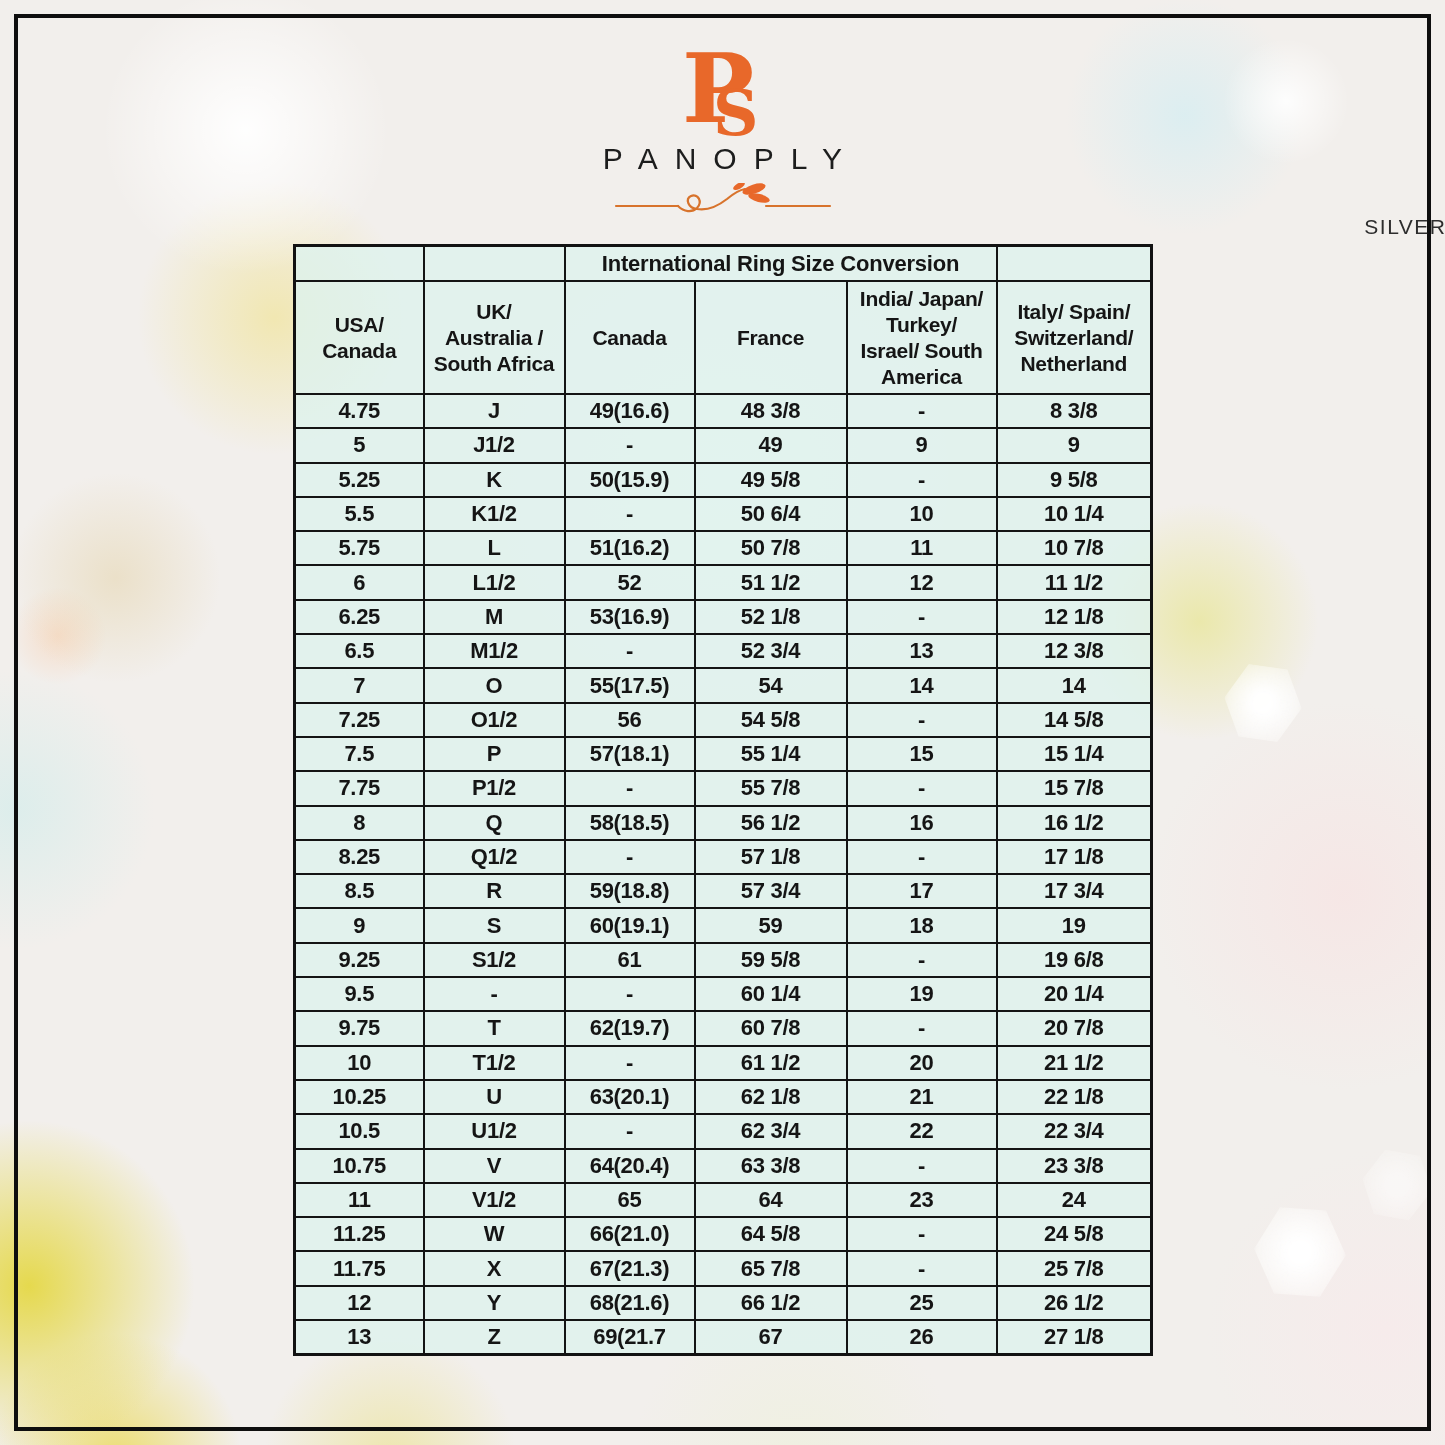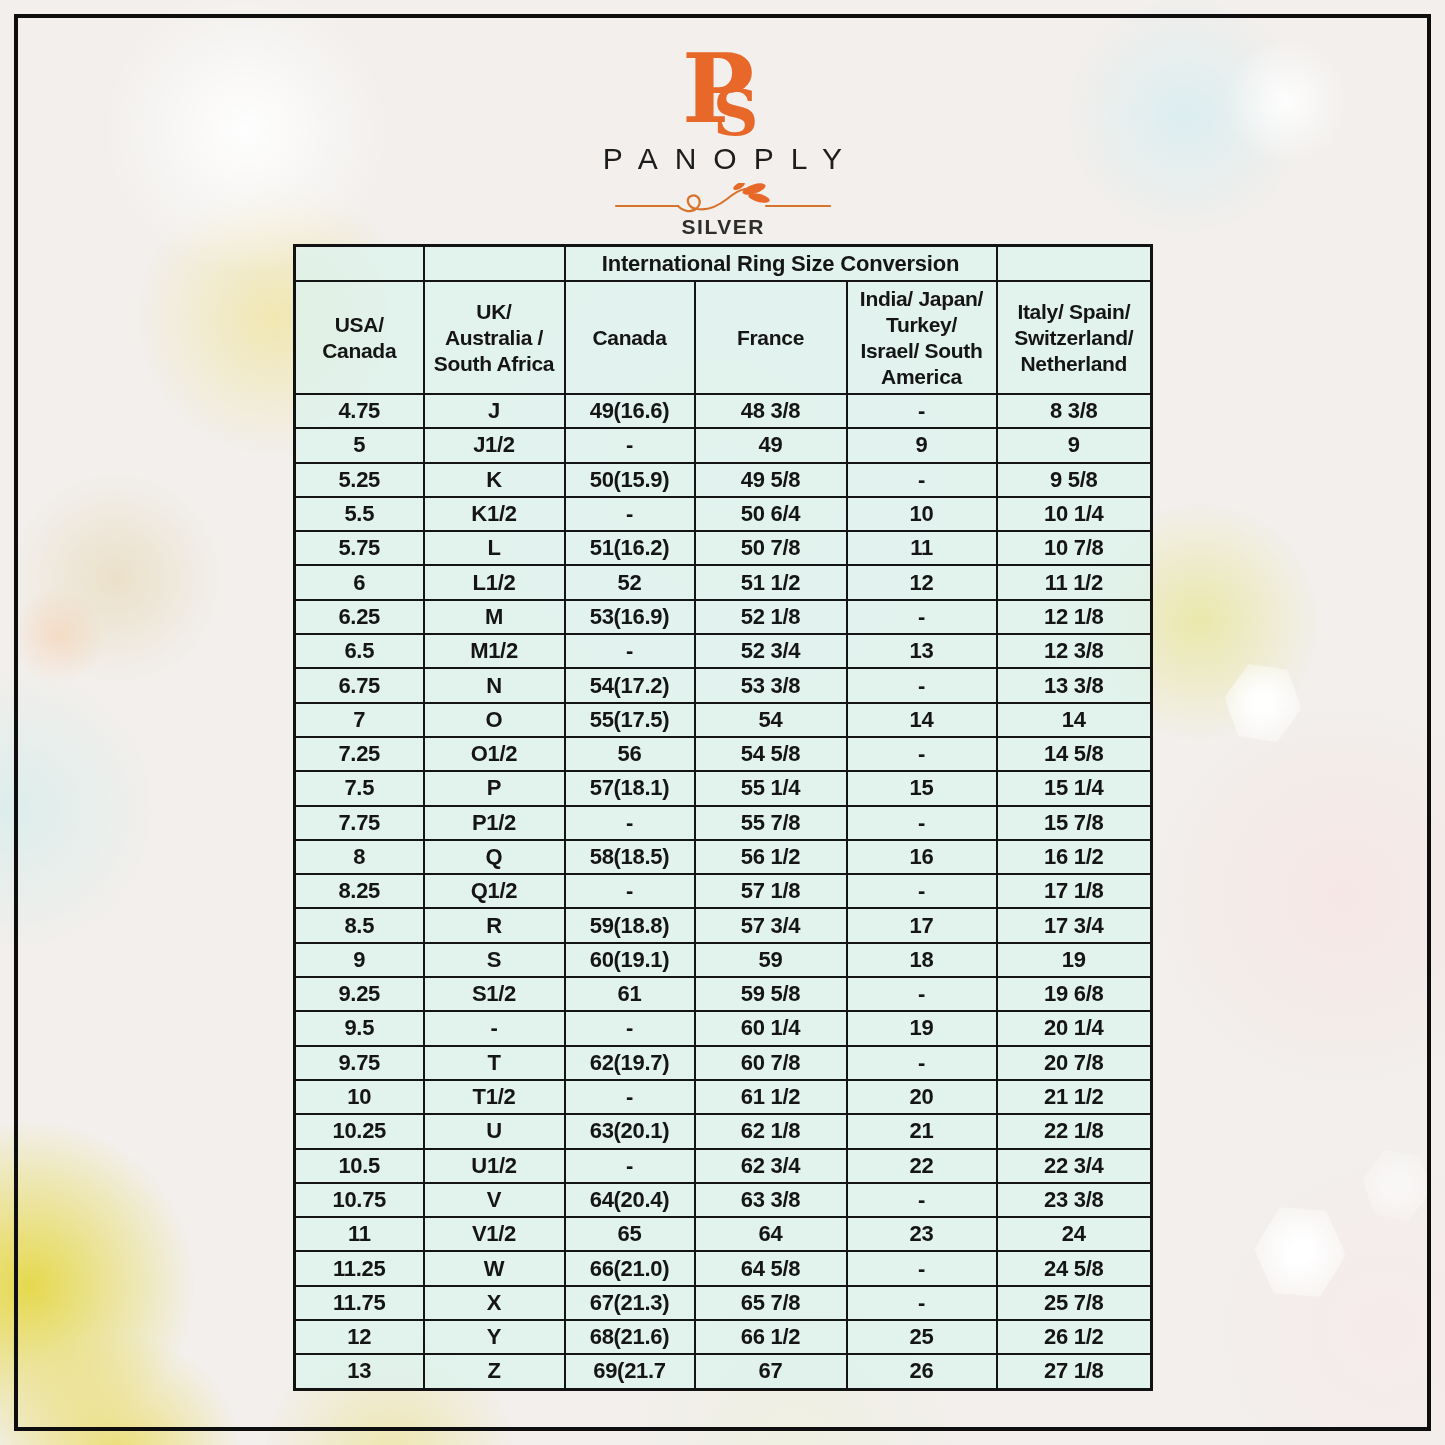--- a/index.html
+++ b/index.html
@@ -31,22 +31,22 @@
   .hex1{left:1224px;top:664px;width:78px;height:78px;transform:rotate(8deg);}
   .hex2{left:1254px;top:1206px;width:92px;height:92px;transform:rotate(4deg);}
   .hex3{left:1362px;top:1150px;width:70px;height:70px;opacity:.55;transform:rotate(10deg);}
 
   
   .logo{position:absolute;top:46px;left:0;right:0;text-align:center;}
   .monogram{display:block;margin:0 auto;}
   .brand-name{margin-top:4px;font-size:30px;font-weight:400;color:#1d1d1d;
               letter-spacing:17px;margin-right:-17px;line-height:34px;}
   .flourish{display:block;margin:7px auto 0;}
-  .brand-sub{margin-top:1px;font-size:21px;font-weight:700;color:#2d2d2d;
-             letter-spacing:1.5px;margin-right:-1.5px;line-height:22px;}
+  .brand-sub{margin-top:1px;font-size:21px;font-weight:400;color:#2d2d2d;
+             letter-spacing:1.5px;margin-right:-1.5px;line-height:22px;text-align:right;}
 
   
   table.ring{position:absolute;left:293px;top:244px;width:857px;
              border-collapse:collapse;table-layout:fixed;
              border:3px solid #121212;}
   table.ring td, table.ring th{
       border:2px solid #141414;
       background:rgba(221,243,238,0.80);
       color:#151515;text-align:center;vertical-align:middle;
       padding:0;overflow:hidden;
@@ -181,28 +181,20 @@
         </tr>
         <tr>
           <td>6.5</td>
           <td>M1/2</td>
           <td>-</td>
           <td>52 3/4</td>
           <td>13</td>
           <td>12 3/8</td>
         </tr>
         <tr>
-          <td>6.75</td>
-          <td>N</td>
-          <td>54(17.2)</td>
-          <td>53 3/8</td>
-          <td>-</td>
-          <td>13 3/8</td>
-        </tr>
-        <tr>
           <td>7</td>
           <td>O</td>
           <td>55(17.5)</td>
           <td>54</td>
           <td>14</td>
           <td>14</td>
         </tr>
         <tr>
           <td>7.25</td>
           <td>O1/2</td>

